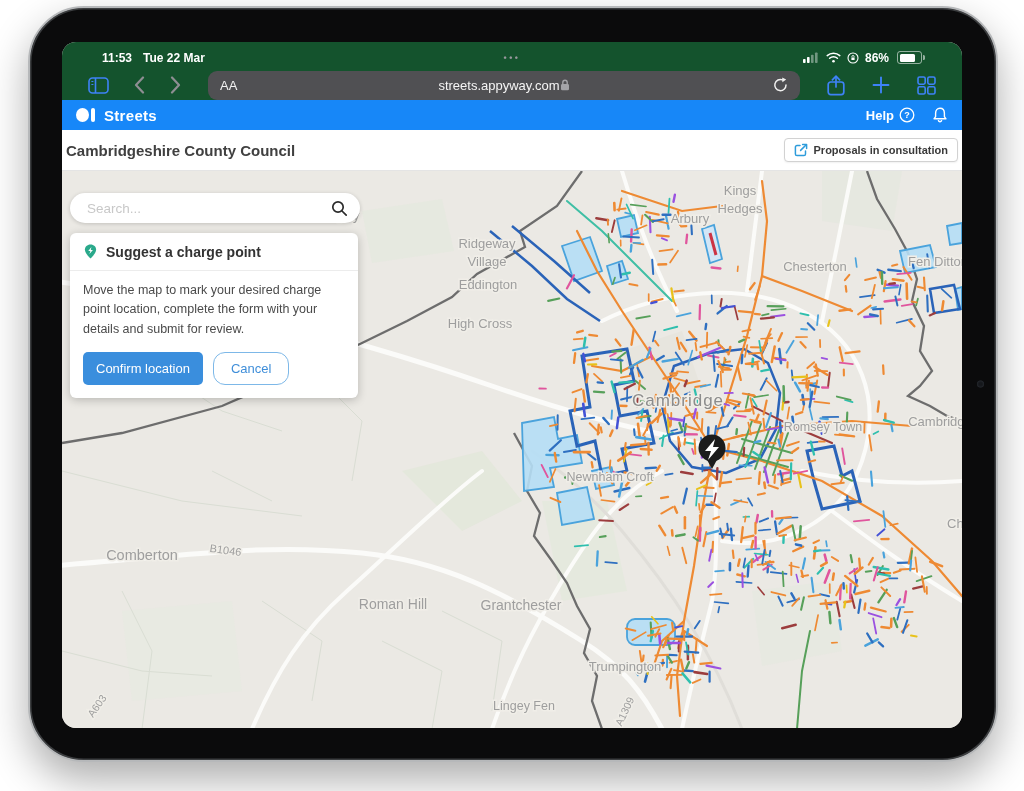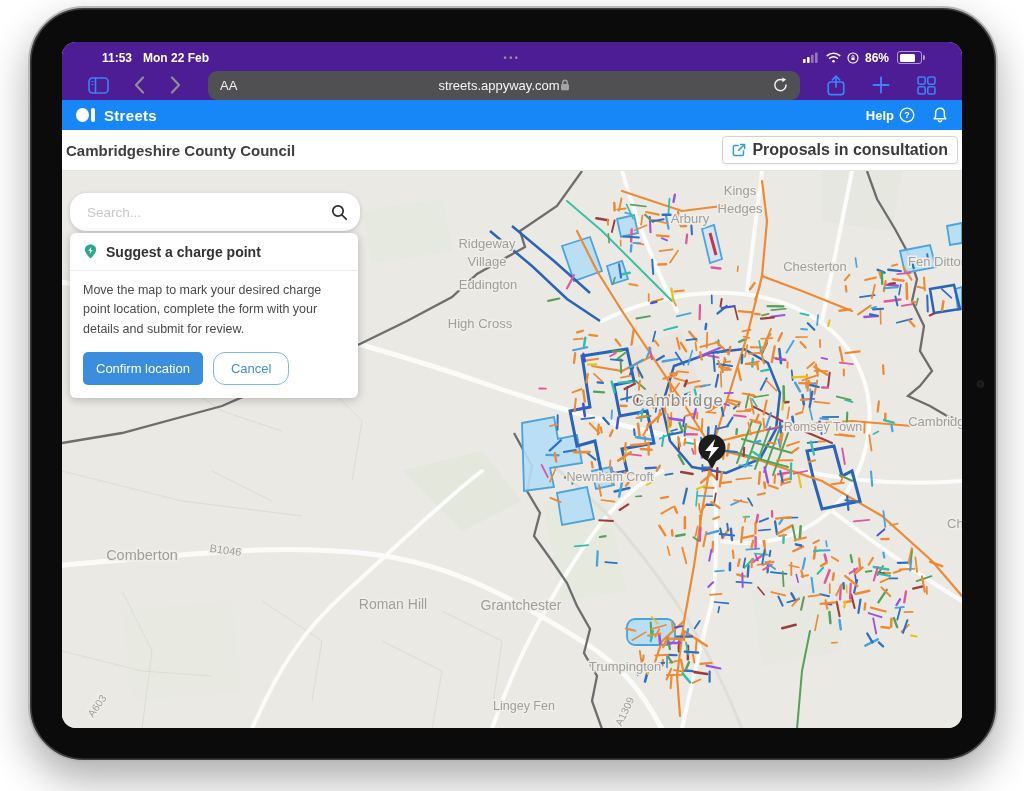--- a/index.html
+++ b/index.html
@@ -9,21 +9,21 @@
   .device{position:absolute;left:28px;top:6px;width:966px;height:752px;background:#0b0b0c;
     border-radius:56px;border:2px solid #b6b8ba;
     box-shadow:0 18px 40px rgba(0,0,0,.32), inset 0 0 0 1.5px #3c3e40;}
   .camera{position:absolute;right:12px;top:50%;transform:translateY(-50%);width:7px;height:7px;border-radius:50%;
     background:#16181c;box-shadow:inset 0 0 2px #3a4048;}
 
   .screen{position:absolute;left:32px;top:34px;width:900px;height:686px;border-radius:14px;overflow:hidden;
     background:#ebe9e4;display:flex;flex-direction:column;}
 
   
-  .chrome{height:58px;background:#4c1d95;position:relative;flex:none;}
+  .chrome{height:58px;background:#14532d;position:relative;flex:none;}
   .status-row{height:21px;display:flex;align-items:center;padding:5px 40px 0;color:#fff;font-size:12px;font-weight:700;}
   .status-left{display:flex;gap:11px;}
   .status-dots{position:absolute;left:50%;top:11px;transform:translateX(-50%);color:#98989d;font-size:9px;letter-spacing:2.5px;font-weight:700;}
   .status-right{margin-left:auto;display:flex;align-items:center;gap:6px;font-weight:600;font-size:12px;}
   .battery{width:23px;height:11px;border:1px solid rgba(255,255,255,.55);border-radius:3px;position:relative;margin-left:2px;}
   .battery .lvl{position:absolute;left:1.5px;top:1.5px;bottom:1.5px;width:15px;background:#fff;border-radius:1.5px;}
   .battery .cap{position:absolute;right:-3.5px;top:3px;width:2px;height:4.5px;background:rgba(255,255,255,.55);border-radius:0 1.5px 1.5px 0;}
 
   .toolbar{height:34px;display:flex;align-items:center;padding:0 26px;}
   .tb-left{display:flex;align-items:center;gap:25px;}
@@ -41,27 +41,27 @@
   .logo{width:19px;height:18px;position:relative;}
   .logo .disc{position:absolute;left:0;top:2px;width:13px;height:14px;border-radius:50%;background:#fff;}
   .logo .bar{position:absolute;right:0;top:2px;width:4px;height:14px;border-radius:3px;background:#fff;}
   .appbar-right{margin-left:auto;display:flex;align-items:center;gap:17px;}
   .helpwrap{display:flex;align-items:center;gap:5px;font-size:13px;font-weight:600;color:#fff;}
 
   
   .subbar{height:40px;background:#fff;border-bottom:1px solid #e4e4e4;display:flex;align-items:center;padding:0 4px;flex:none;gap:28px;}
   .council{font-size:15px;font-weight:700;color:#404040;}
   .proposals{margin-left:auto;display:flex;align-items:center;gap:6px;border:1px solid #d2d2d2;border-radius:4px;
-    background:#fff;padding:4px 9px;font-size:16px;font-weight:700;color:#3a3a3a;box-shadow:0 1px 2px rgba(0,0,0,.06);cursor:pointer;}
+    background:#fff;padding:4px 9px;font-size:11px;font-weight:700;color:#3a3a3a;box-shadow:0 1px 2px rgba(0,0,0,.06);cursor:pointer;}
 
   
   .map{flex:1;position:relative;overflow:hidden;background:#ebe9e4;}
   .map svg.base{position:absolute;left:0;top:0;}
 
-  .search{position:absolute;left:8px;top:22px;width:290px;height:38px;background:#fff;border-radius:16px;
+  .search{position:absolute;left:8px;top:22px;width:290px;height:30px;background:#fff;border-radius:16px;
     box-shadow:0 1px 4px rgba(0,0,0,.18);display:flex;align-items:center;padding:0 12px 0 15px;box-sizing:border-box;}
   .search input{border:0;outline:0;flex:1;font-size:13.5px;color:#444;background:transparent;font-family:inherit;}
   .search input::placeholder{color:#c8c8c8;}
 
   .card{position:absolute;left:8px;top:62px;width:288px;background:#fff;border-radius:6px;box-shadow:0 2px 10px rgba(0,0,0,.22);}
   .card-h{display:flex;align-items:center;gap:8px;padding:9px 13px;border-bottom:1px solid #ececec;}
   .card-title{font-size:14px;font-weight:700;color:#333;}
   .card-body{padding:10px 13px 4px;font-size:12.5px;color:#4a4a4a;line-height:1.55;}
   .card-btns{display:flex;gap:10px;padding:9px 13px 13px;}
   .btn-confirm{background:#3a8edd;color:#fff;border:none;border-radius:5px;padding:8px 13px;font-size:13px;font-family:inherit;cursor:pointer;}
@@ -75,21 +75,21 @@
 
 <div class="device">
   <div class="camera"></div>
 
   <div class="screen">
 
     <div class="chrome">
       <div class="status-row">
         <div class="status-left">
           <span>11:53</span>
-          <span>Mon 22 Feb</span>
+          <span>Tue 22 Mar</span>
         </div>
         <div class="status-dots">•••</div>
         <div class="status-right">
           <svg width="17" height="11" viewBox="0 0 17 11">
             <rect x="0" y="7" width="2.6" height="4" rx="0.8" fill="#fff"></rect>
             <rect x="4" y="5" width="2.6" height="6" rx="0.8" fill="#fff"></rect>
             <rect x="8" y="2.8" width="2.6" height="8.2" rx="0.8" fill="rgba(255,255,255,.4)"></rect>
             <rect x="12" y="0.5" width="2.6" height="10.5" rx="0.8" fill="rgba(255,255,255,.4)"></rect>
           </svg>
           <svg width="15" height="11" viewBox="0 0 15 11">

